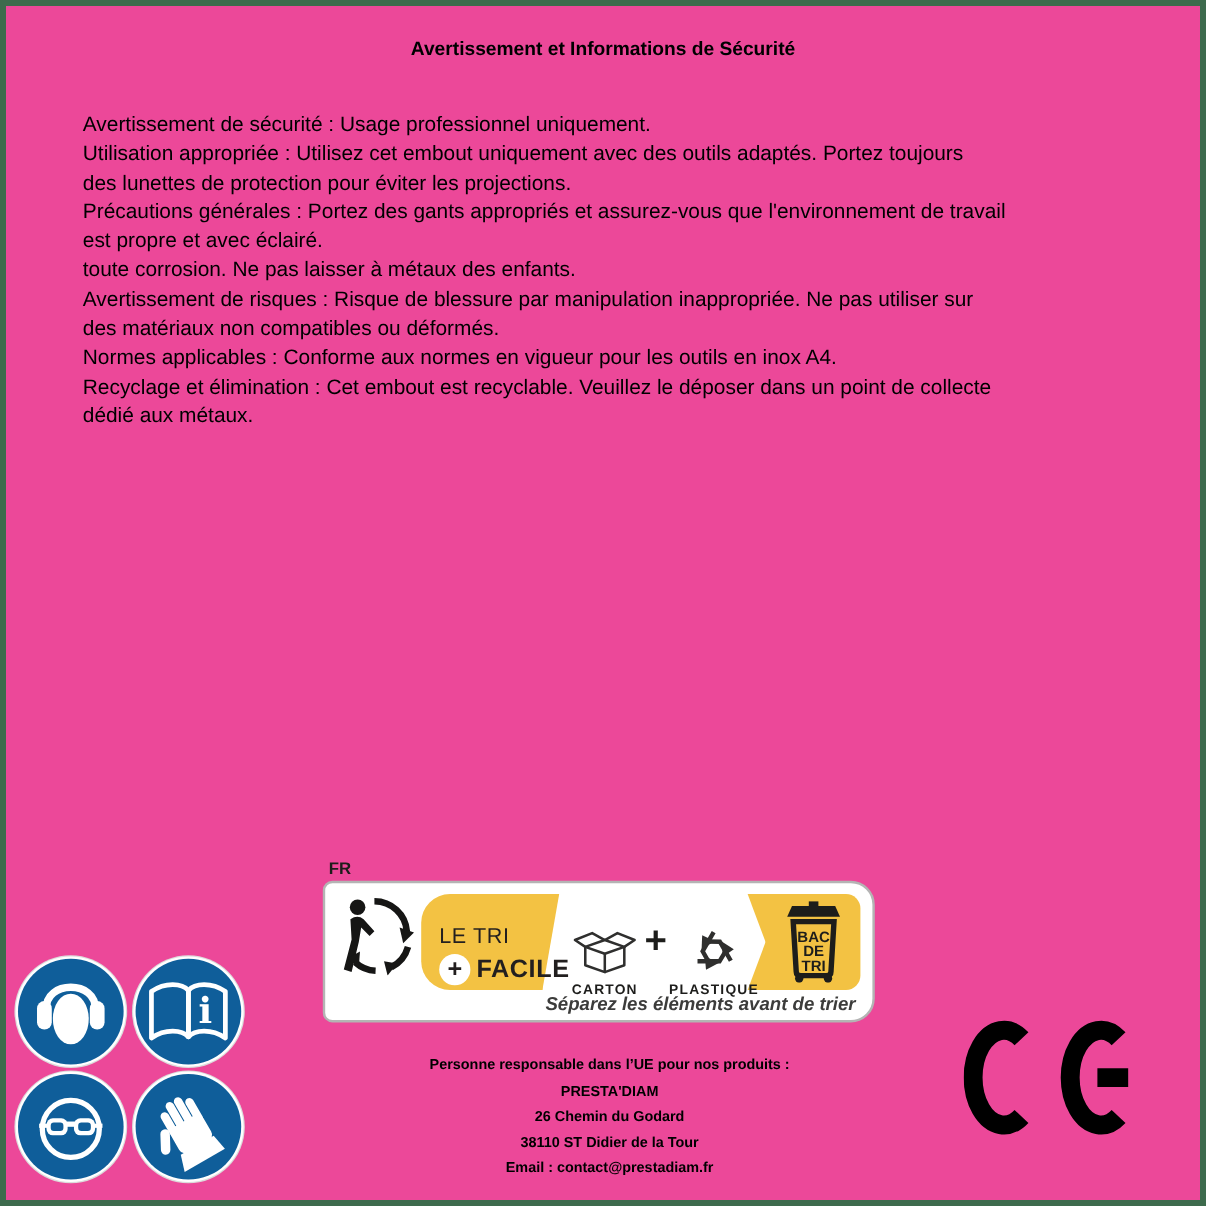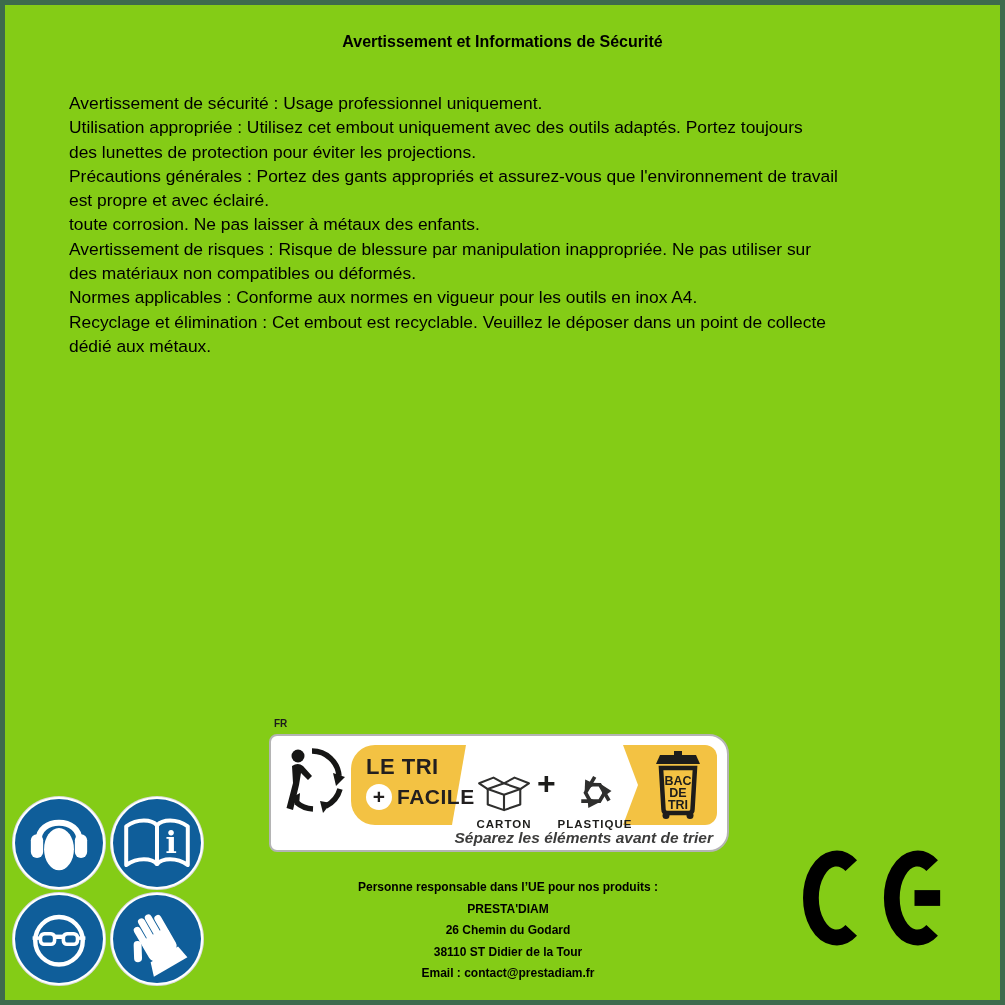--- a/index.html
+++ b/index.html
@@ -1,18 +1,18 @@
 <!DOCTYPE html>
 <html><head>
 <meta charset="utf-8">
 <style>
   html,body{margin:0;padding:0;background:#fff;}
   .page{
     position:relative; width:1005px; height:1005px; box-sizing:border-box;
-    background:#84cc16; border:5px solid #3d6b4d; overflow:hidden;
+    background:#ec4899; border:5px solid #3d6b4d; overflow:hidden;
     font-family:"Liberation Sans", sans-serif; color:#000;
   }
   .title{
     position:absolute; top:28px; left:0; width:100%; margin:0;
     text-align:center; font-size:16px; font-weight:bold; color:#000;
   }
   .body-text{
     position:absolute; left:64px; top:86px; width:910px;
     font-size:17.4px; line-height:24.3px; color:#000;
   }
@@ -25,38 +25,38 @@
     column-gap:10px; row-gap:8px;
   }
   .picto{
     width:88px; height:88px; border-radius:50%;
     background:#0f5e9a; box-shadow:0 0 0 2px #ffffff, 0 0 0 3px #dcdcdc;
   }
   .picto svg{width:100%; height:100%; display:block;}
 
   
   .infotri{position:absolute; left:264px; top:711px; width:460px;}
-  .fr{font-size:10px; font-weight:bold; color:#1d1d1b; margin:0 0 3px 5px; line-height:15px;}
+  .fr{font-size:14px; font-weight:bold; color:#1d1d1b; margin:0 0 3px 5px; line-height:15px;}
   .tri-box{
     position:relative; width:460px; height:118px; box-sizing:border-box;
     background:#fff; border:2px solid #b4b4b4;
     border-radius:8px 20px 20px 8px;
   }
   .triman{position:absolute; left:11px; top:9px;}
   .band{
     position:absolute; left:80px; top:9px; width:366px; height:80px;
     background:#f3c243; border-radius:24px 12px 12px 24px;
   }
   .cut{
     position:absolute; left:0; top:0; width:100%; height:100%;
     background:#fff;
     clip-path:polygon(115px 0, 272px 0, 287px 40px, 272px 80px, 101px 80px);
   }
   .letri{position:absolute; left:15px; top:9px; color:#221f1f;}
-  .letri .l1{font-size:22px; font-weight:bold; letter-spacing:.5px;}
+  .letri .l1{font-size:18px; font-weight:normal; letter-spacing:.5px;margin-top:16px;}
   .letri .l2{display:flex; align-items:center; gap:5px; margin-top:4px;}
   .plus-circle{
     width:26px; height:26px; border-radius:50%; background:#fff;
     display:flex; align-items:center; justify-content:center;
     font-size:21px; font-weight:bold; color:#221f1f;
   }
   .letri .facile{font-size:21px; font-weight:bold; letter-spacing:.5px;}
   .material{position:absolute; top:24px; text-align:center;}
   .material.carton{left:112px; width:82px;}
   .material.plastique{left:202px; width:84px;}

